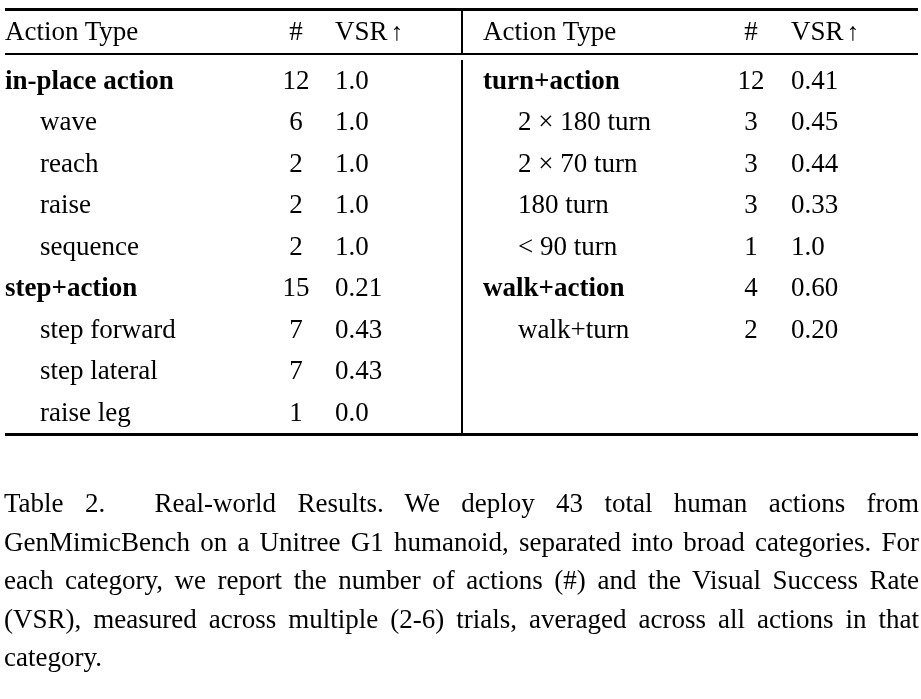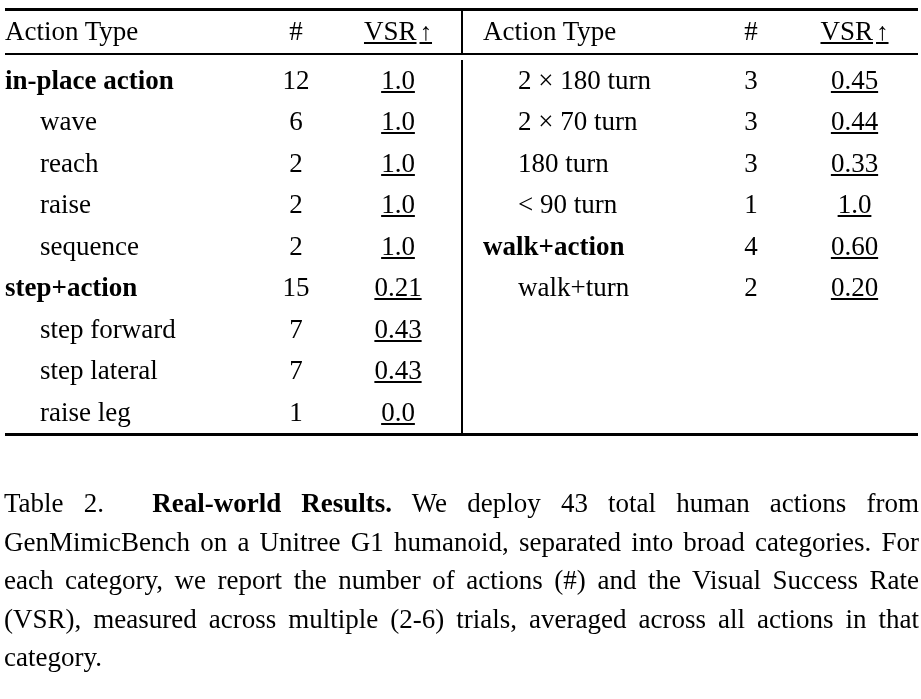--- a/index.html
+++ b/index.html
@@ -89,21 +89,21 @@
     font-size: 27px;
     line-height: 48px;
     height: 48px;
   }
   .panel.right .head-row th:first-child,
   .panel.right td.name {
     padding-left: 22px;
   }
   th.name, td.name { text-align: left; padding-left: 17px; }
   th.num,  td.num  { text-align: center; }
-  th.vsr,  td.vsr  { text-align: center; text-decoration: underline; }
+  th.vsr,  td.vsr  { text-align: left; }
 
   tr.group td.name { font-weight: bold; }
   tr.sub td.name .indent { display: inline-block; padding-left: 35px; }
 
   .arrow { font-size: 25px; padding-left: 3px; }
 
   
   .body-pad { height: 5px; }
 
   
@@ -111,21 +111,21 @@
     position: absolute;
     left: 4px;
     top: 484px;
     width: 915px;
     font-size: 27px;
     line-height: 38.5px;
     text-align: justify;
     text-justify: inter-word;
     hyphens: manual;
   }
-  .caption b { font-weight: bold; margin-left: 28px; }
+  .caption b { font-weight: normal; margin-left: 28px; }
 </style>
 </head>
 <body>
 
 <div class="page">
 
   <div class="table-block">
     <div class="rule-top"></div>
 
     <div class="panels">
@@ -226,20 +226,25 @@
         </table>
       </div>
       <div class="panel right">
         <table class="tbl right-tbl">
             <colgroup>
               <col class="c-name">
               <col class="c-num">
               <col class="c-vsr">
             </colgroup>
           <tbody id="right-body">
+              <tr class="group">
+                <td class="name">turn+action</td>
+                <td class="num">12</td>
+                <td class="vsr">0.41</td>
+              </tr>
               <tr class="sub">
                 <td class="name"><span class="indent">2 × 180 turn</span></td>
                 <td class="num">3</td>
                 <td class="vsr">0.45</td>
               </tr>
               <tr class="sub">
                 <td class="name"><span class="indent">2 × 70 turn</span></td>
                 <td class="num">3</td>
                 <td class="vsr">0.44</td>
               </tr>

